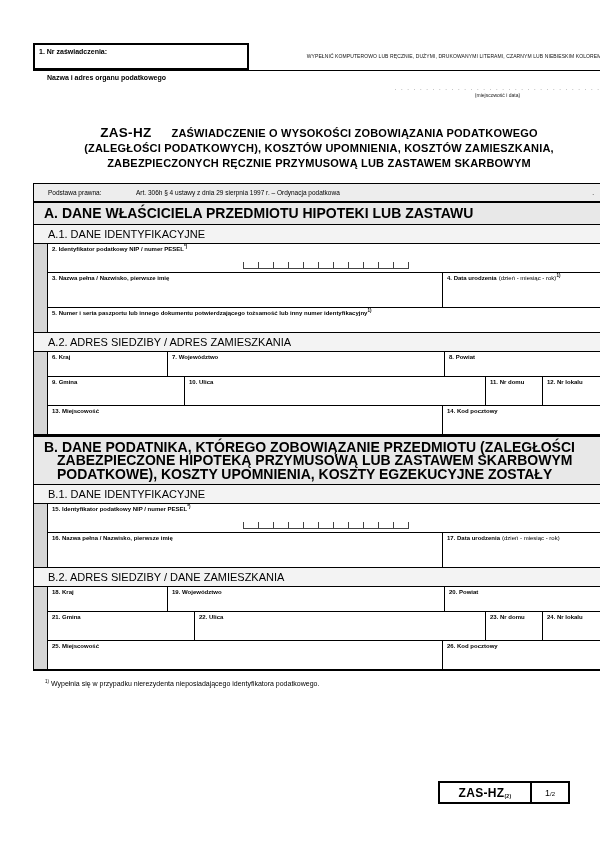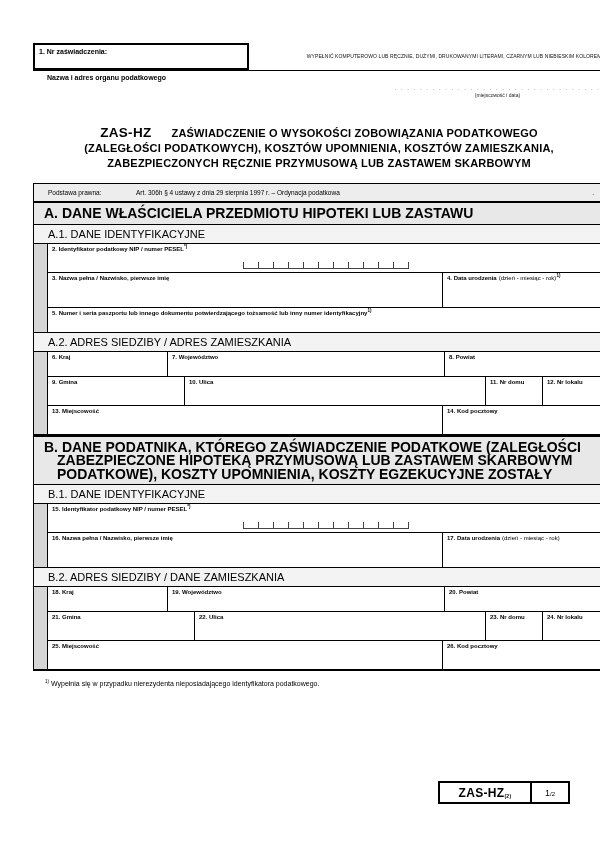--- a/index.html
+++ b/index.html
@@ -176,21 +176,21 @@
         <div class="frow" style="height:28px">
           <div class="cell grow"><span>13. Miejscowość</span></div>
           <div class="cell" style="width:162px"><span>14. Kod pocztowy</span></div>
         </div>
       </div>
     </div>
 
     <div class="sep"></div>
 
     <div class="sechdr">
-      <div>B. DANE PODATNIKA, KTÓREGO ZAŚWIADCZENIE PODATKOWE (ZALEGŁOŚCI</div>
+      <div>B. DANE PODATNIKA, KTÓREGO ZOBOWIĄZANIE PRZEDMIOTU (ZALEGŁOŚCI</div>
       <div class="ind">ZABEZPIECZONE HIPOTEKĄ PRZYMUSOWĄ LUB ZASTAWEM SKARBOWYM</div>
       <div class="ind">PODATKOWE), KOSZTY UPOMNIENIA, KOSZTY EGZEKUCYJNE ZOSTAŁY</div>
     </div>
 
     <div class="subhdr">B.1. DANE IDENTYFIKACYJNE</div>
 
     <div class="fblock">
       <div class="gutter"></div>
       <div class="fields">
         <div class="frow" style="height:28px">

